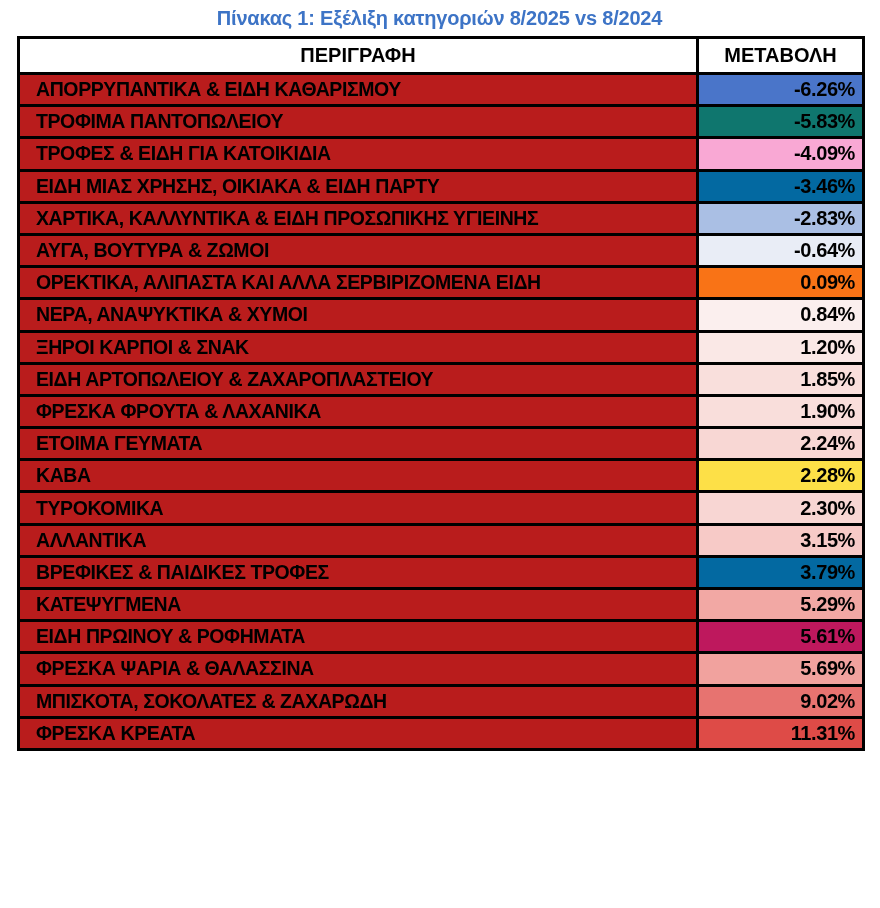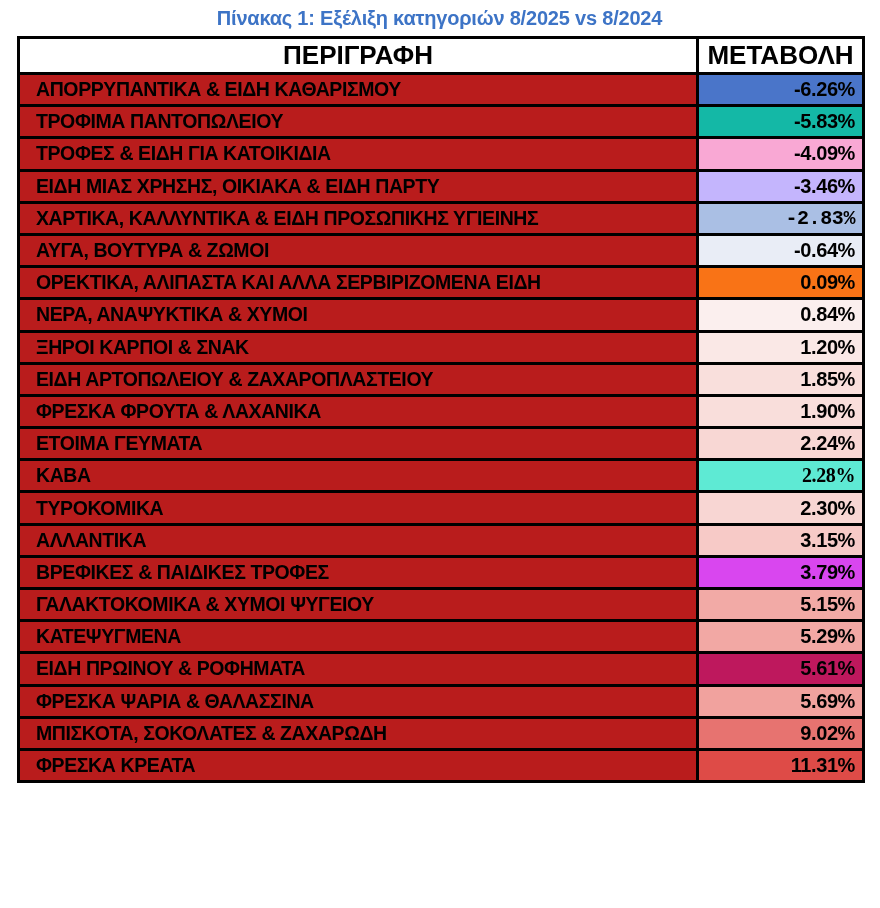--- a/index.html
+++ b/index.html
@@ -38,21 +38,21 @@
     overflow: hidden;
     white-space: nowrap;
   }
   table.cat-table thead tr {
     height: 36px;
   }
   table.cat-table tbody tr {
     height: 32.2px;
   }
   th.h-desc, th.h-val {
-    font-size: 26px;
+    font-size: 20px;
     font-weight: bold;
     color: #000000;
     text-align: center;
     background: #ffffff;
   }
   td.cat-cell {
     padding-left: 16px;
     font-size: 19.5px;
     font-weight: bold;
     color: #000000;
@@ -85,33 +85,33 @@
         <th class="h-val">ΜΕΤΑΒΟΛΗ</th>
       </tr>
     </thead>
     <tbody id="table-body">
         <tr>
           <td class="cat-cell">ΑΠΟΡΡΥΠΑΝΤΙΚΑ &amp; ΕΙΔΗ ΚΑΘΑΡΙΣΜΟΥ</td>
           <td class="val-cell" style="background: rgb(74, 117, 201); text-align: right;">-6.26%</td>
         </tr>
         <tr>
           <td class="cat-cell">ΤΡΟΦΙΜΑ ΠΑΝΤΟΠΩΛΕΙΟΥ</td>
-          <td class="val-cell" style="background: #14b8a6;">-5.83%</td>
+          <td class="val-cell" style="background: #0f766e;">-5.83%</td>
         </tr>
         <tr>
           <td class="cat-cell">ΤΡΟΦΕΣ &amp; ΕΙΔΗ ΓΙΑ ΚΑΤΟΙΚΙΔΙΑ</td>
           <td class="val-cell" style="background: #f9a8d4;">-4.09%</td>
         </tr>
         <tr>
           <td class="cat-cell">ΕΙΔΗ ΜΙΑΣ ΧΡΗΣΗΣ, ΟΙΚΙΑΚΑ &amp; ΕΙΔΗ ΠΑΡΤΥ</td>
-          <td class="val-cell" style="background: #c4b5fd;">-3.46%</td>
+          <td class="val-cell" style="background: #0369a1;">-3.46%</td>
         </tr>
         <tr>
           <td class="cat-cell">ΧΑΡΤΙΚΑ, ΚΑΛΛΥΝΤΙΚΑ &amp; ΕΙΔΗ ΠΡΟΣΩΠΙΚΗΣ ΥΓΙΕΙΝΗΣ</td>
-          <td class="val-cell" style="background: rgb(170, 191, 228); font-family: Liberation Mono, monospace;">-2.83%</td>
+          <td class="val-cell" style="background: rgb(170, 191, 228);">-2.83%</td>
         </tr>
         <tr>
           <td class="cat-cell">ΑΥΓΑ, ΒΟΥΤΥΡΑ &amp; ΖΩΜΟΙ</td>
           <td class="val-cell" style="background: rgb(233, 237, 246);">-0.64%</td>
         </tr>
         <tr>
           <td class="cat-cell">ΟΡΕΚΤΙΚΑ, ΑΛΙΠΑΣΤΑ ΚΑΙ ΑΛΛΑ ΣΕΡΒΙΡΙΖΟΜΕΝΑ ΕΙΔΗ</td>
           <td class="val-cell" style="background: #f97316;">0.09%</td>
         </tr>
         <tr>
@@ -129,37 +129,33 @@
         <tr>
           <td class="cat-cell">ΦΡΕΣΚΑ ΦΡΟΥΤΑ &amp; ΛΑΧΑΝΙΚΑ</td>
           <td class="val-cell" style="background: rgb(249, 222, 219);">1.90%</td>
         </tr>
         <tr>
           <td class="cat-cell">ΕΤΟΙΜΑ ΓΕΥΜΑΤΑ</td>
           <td class="val-cell" style="background: rgb(248, 215, 212);">2.24%</td>
         </tr>
         <tr>
           <td class="cat-cell">ΚΑΒΑ</td>
-          <td class="val-cell" style="background: #5eead4; font-family: Liberation Serif, serif;">2.28%</td>
+          <td class="val-cell" style="background: #fde047;">2.28%</td>
         </tr>
         <tr>
           <td class="cat-cell">ΤΥΡΟΚΟΜΙΚΑ</td>
           <td class="val-cell" style="background: rgb(248, 214, 211);">2.30%</td>
         </tr>
         <tr>
           <td class="cat-cell">ΑΛΛΑΝΤΙΚΑ</td>
           <td class="val-cell" style="background: rgb(247, 202, 199);">3.15%</td>
         </tr>
         <tr>
           <td class="cat-cell">ΒΡΕΦΙΚΕΣ &amp; ΠΑΙΔΙΚΕΣ ΤΡΟΦΕΣ</td>
-          <td class="val-cell" style="background: #d946ef;">3.79%</td>
-        </tr>
-        <tr>
-          <td class="cat-cell">ΓΑΛΑΚΤΟΚΟΜΙΚΑ &amp; ΧΥΜΟΙ ΨΥΓΕΙΟΥ</td>
-          <td class="val-cell" style="background: rgb(242, 170, 166);">5.15%</td>
+          <td class="val-cell" style="background: #0369a1;">3.79%</td>
         </tr>
         <tr>
           <td class="cat-cell">ΚΑΤΕΨΥΓΜΕΝΑ</td>
           <td class="val-cell" style="background: rgb(242, 168, 164);">5.29%</td>
         </tr>
         <tr>
           <td class="cat-cell">ΕΙΔΗ ΠΡΩΙΝΟΥ &amp; ΡΟΦΗΜΑΤΑ</td>
           <td class="val-cell" style="background: #be185d;">5.61%</td>
         </tr>
         <tr>

